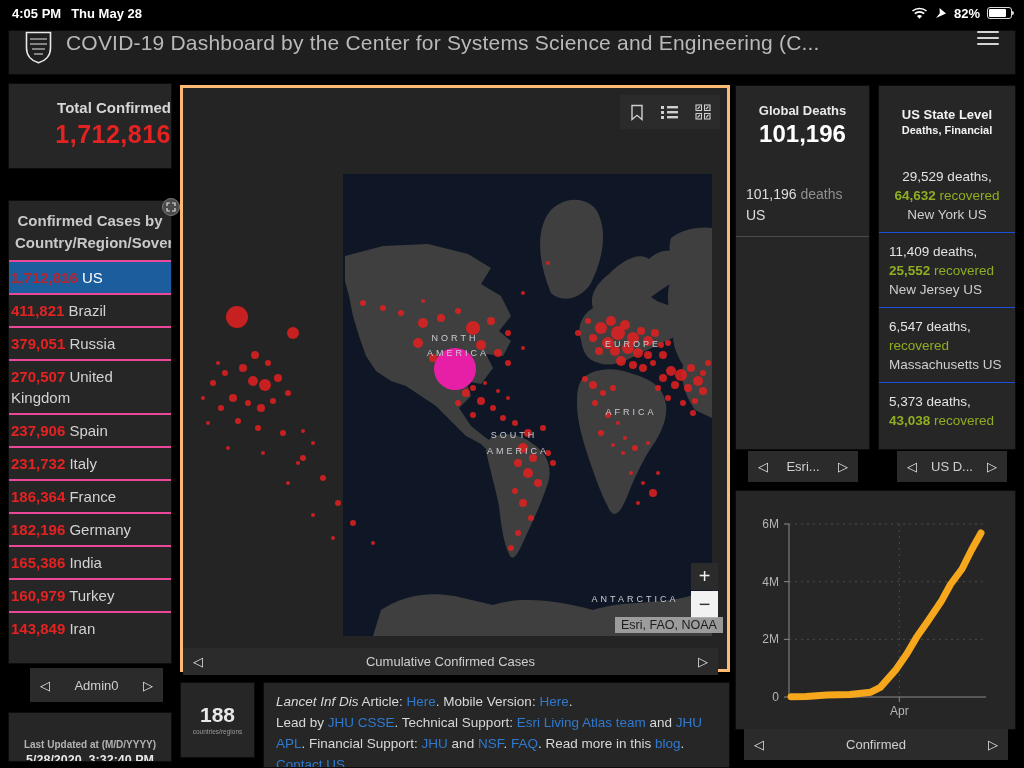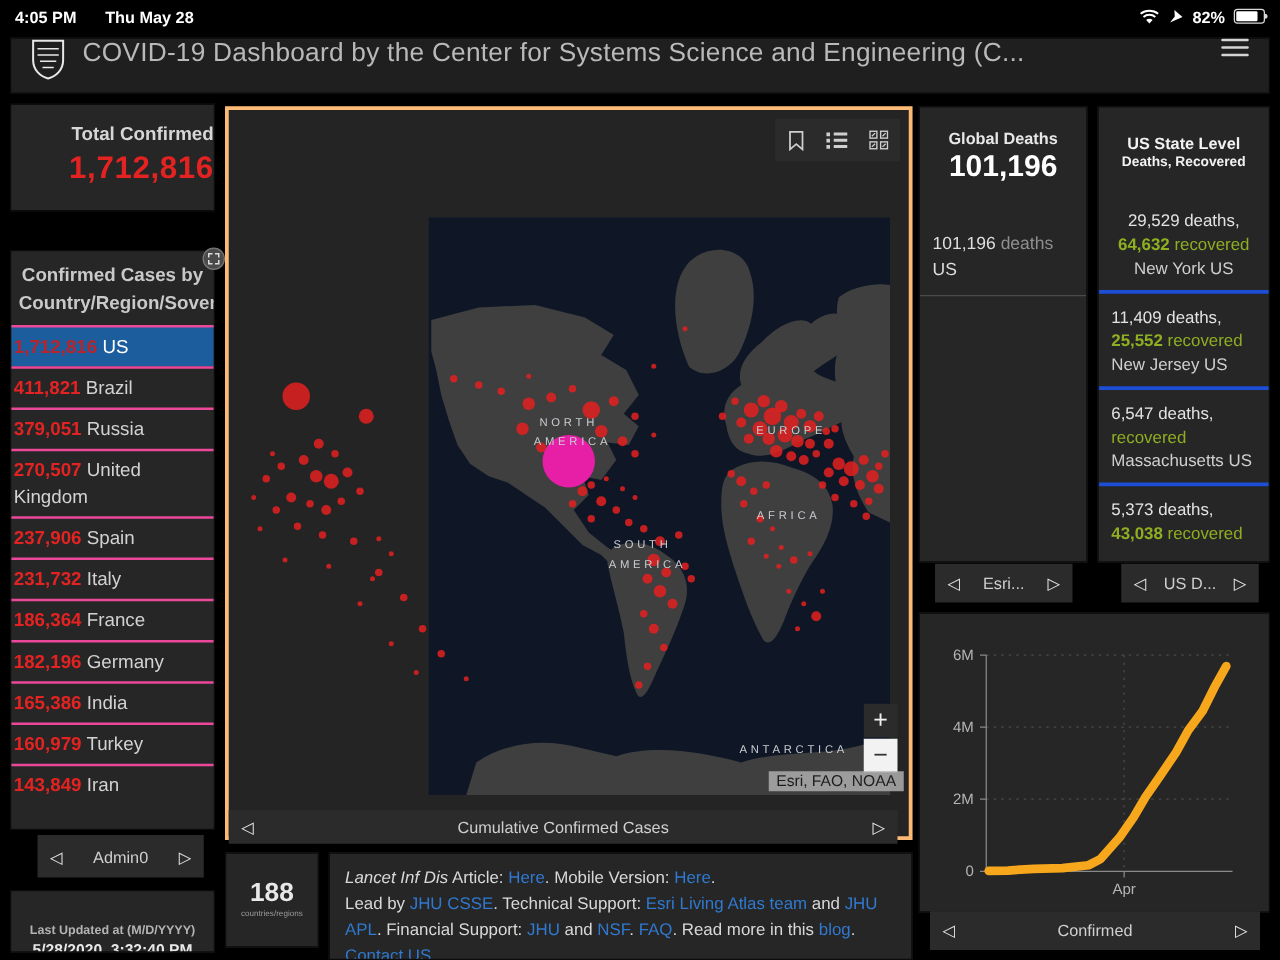--- a/index.html
+++ b/index.html
@@ -2,21 +2,21 @@
 <html><head>
 <meta charset="utf-8">
 <style>
   * { margin:0; padding:0; box-sizing:border-box; }
   html,body { width:1024px; height:768px; background:#000; overflow:hidden;
     font-family:"Liberation Sans", sans-serif; -webkit-font-smoothing:antialiased; }
   .abs { position:absolute; }
   
   #statusbar { left:0; top:0; width:1024px; height:26px; color:#fff; font-size:13px; font-weight:bold;
     display:flex; align-items:center; justify-content:space-between; padding:0 12px; }
-  #statusbar .left { display:flex; gap:23px; }
+  #statusbar .left { display:flex; gap:10px; }
   #statusbar .right { display:flex; align-items:center; gap:7px; }
   .battery { width:25px; height:12px; border:1px solid #d9d9d9; border-radius:3px; padding:1px; position:relative; }
   .battery .fill { height:100%; background:#fff; border-radius:1px; }
   .battery .nub { position:absolute; right:-3px; top:3px; width:2px; height:4px; background:#d9d9d9; border-radius:0 2px 2px 0; }
   
   #header { left:8px; top:30px; width:1008px; height:45px; background:#1f1f1f; border:1px solid #0a0a0a;
     display:flex; align-items:flex-start; padding:0 16px; }
   #header .title { color:#b9b9b9; font-size:21px; margin-left:14px; letter-spacing:.2px;
     white-space:nowrap; overflow:hidden; flex:1; }
   .hamburger { width:22px; display:flex; flex-direction:column; gap:4px; cursor:pointer; }
@@ -71,21 +71,21 @@
   #gd-panel .t { color:#e8e8e8; font-size:13px; font-weight:bold; text-align:center; margin-top:17px; }
   #gd-panel .v { color:#fff; font-size:24px; font-weight:bold; text-align:center; margin-top:2px; }
   #gd-item { padding:14px 10px 10px; border-bottom:1px solid #4a4a4a; font-size:14px; line-height:21px; margin-top:22px; cursor:pointer; }
   #gd-item .n { color:#dedede; }
   #gd-item .d { color:#8f8f8f; }
   #gd-bar { left:748px; top:451px; width:110px; height:31px; }
   #us-panel { left:878px; top:85px; width:138px; height:365px; }
   #us-panel .t1 { color:#f2f2f2; font-size:13px; font-weight:bold; text-align:center; margin-top:21px; }
   #us-panel .t2 { color:#f2f2f2; font-size:11px; font-weight:bold; text-align:center; margin-top:2px; }
   #state-list { margin-top:22px; }
-  .sitem { padding:9px 10px 8px; border-top:3px solid #1d4ed8; font-size:13.5px; line-height:19px; cursor:pointer; }
+  .sitem { padding:9px 10px 8px; border-top:1px solid #1d4ed8; font-size:13.5px; line-height:19px; cursor:pointer; }
   .sitem:first-child { border-top:none;text-align:center; }
   .sitem .w { color:#e3e3e3; }
   .sitem .g { color:#8fae21; font-weight:bold; }
   .sitem .gw { color:#8fae21; }
   .sitem .pl { color:#cfcfcf; }
   #us-bar { left:897px; top:451px; width:110px; height:31px; }
   
   #chart-panel { left:735px; top:490px; width:281px; height:240px; }
   #chart-bar { left:744px; top:729px; width:264px; height:31px; }
   .ticklbl { fill:#b5b5b5; font-size:12px; font-family:"Liberation Sans",sans-serif; }
@@ -386,21 +386,21 @@
   </div>
 </div>
 <div id="gd-bar" class="carousel abs">
   <span class="arr">◁</span>
   <span class="lbl">Esri...</span>
   <span class="arr">▷</span>
 </div>
 
 <div id="us-panel" class="panel">
   <div class="t1">US State Level</div>
-  <div class="t2">Deaths, Recovered</div>
+  <div class="t2">Deaths, Financial</div>
   <div id="state-list">
       <div class="sitem"><span class="w">29,529 deaths, </span><span class="g">64,632</span> <span class="gw">recovered</span> <span class="pl">New York US</span></div>
       <div class="sitem"><span class="w">11,409 deaths, </span><span class="g">25,552</span> <span class="gw">recovered</span> <span class="pl">New Jersey US</span></div>
       <div class="sitem"><span class="w">6,547 deaths, </span><span class="gw">recovered</span> <span class="pl">Massachusetts US</span></div>
       <div class="sitem"><span class="w">5,373 deaths, </span><span class="g">43,038</span> <span class="gw">recovered</span> <span class="pl"></span></div>
     </div>
 </div>
 <div id="us-bar" class="carousel abs">
   <span class="arr">◁</span>
   <span class="lbl">US D...</span>

